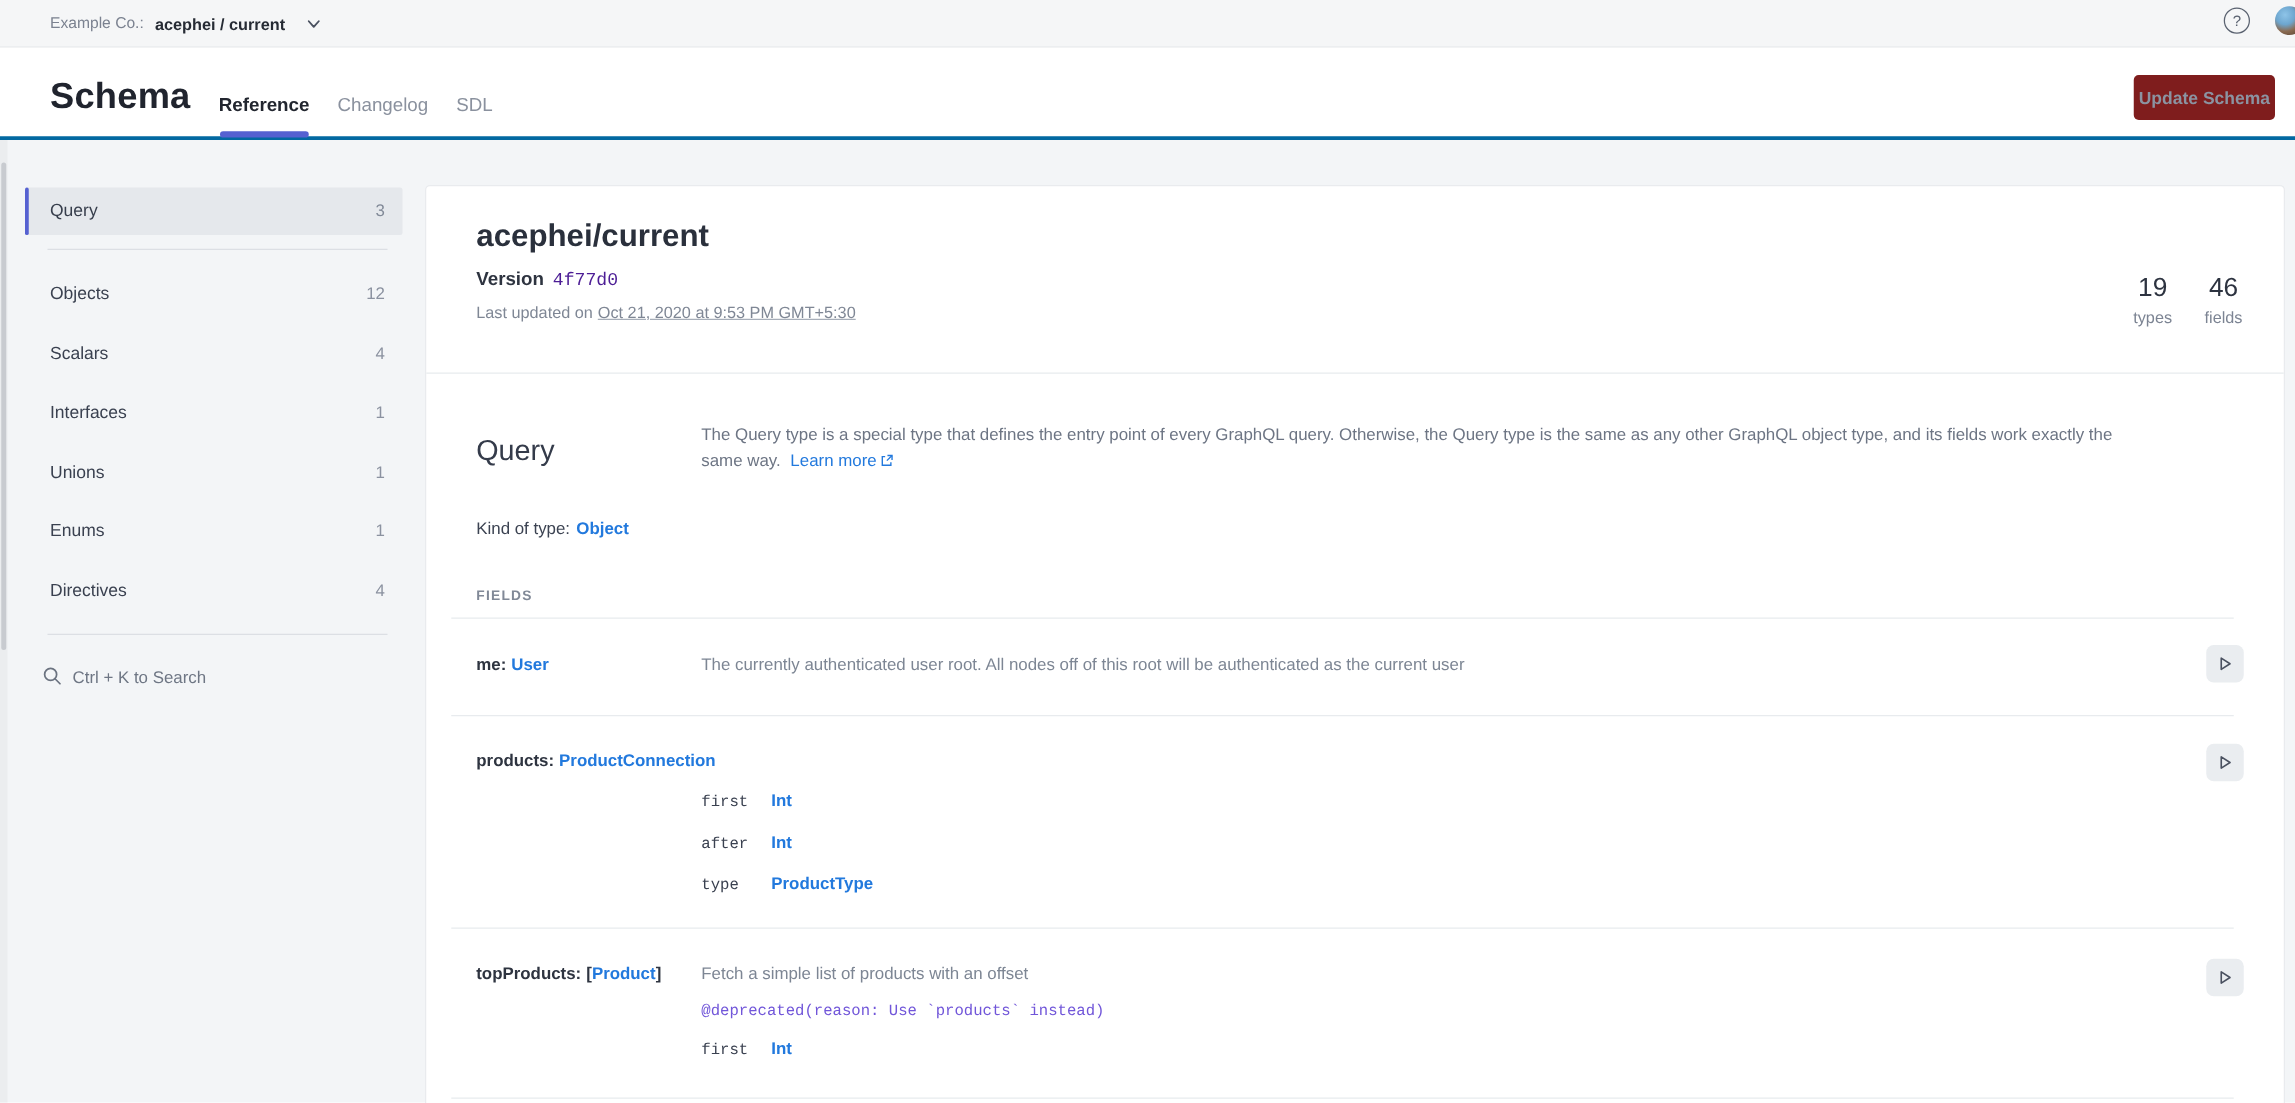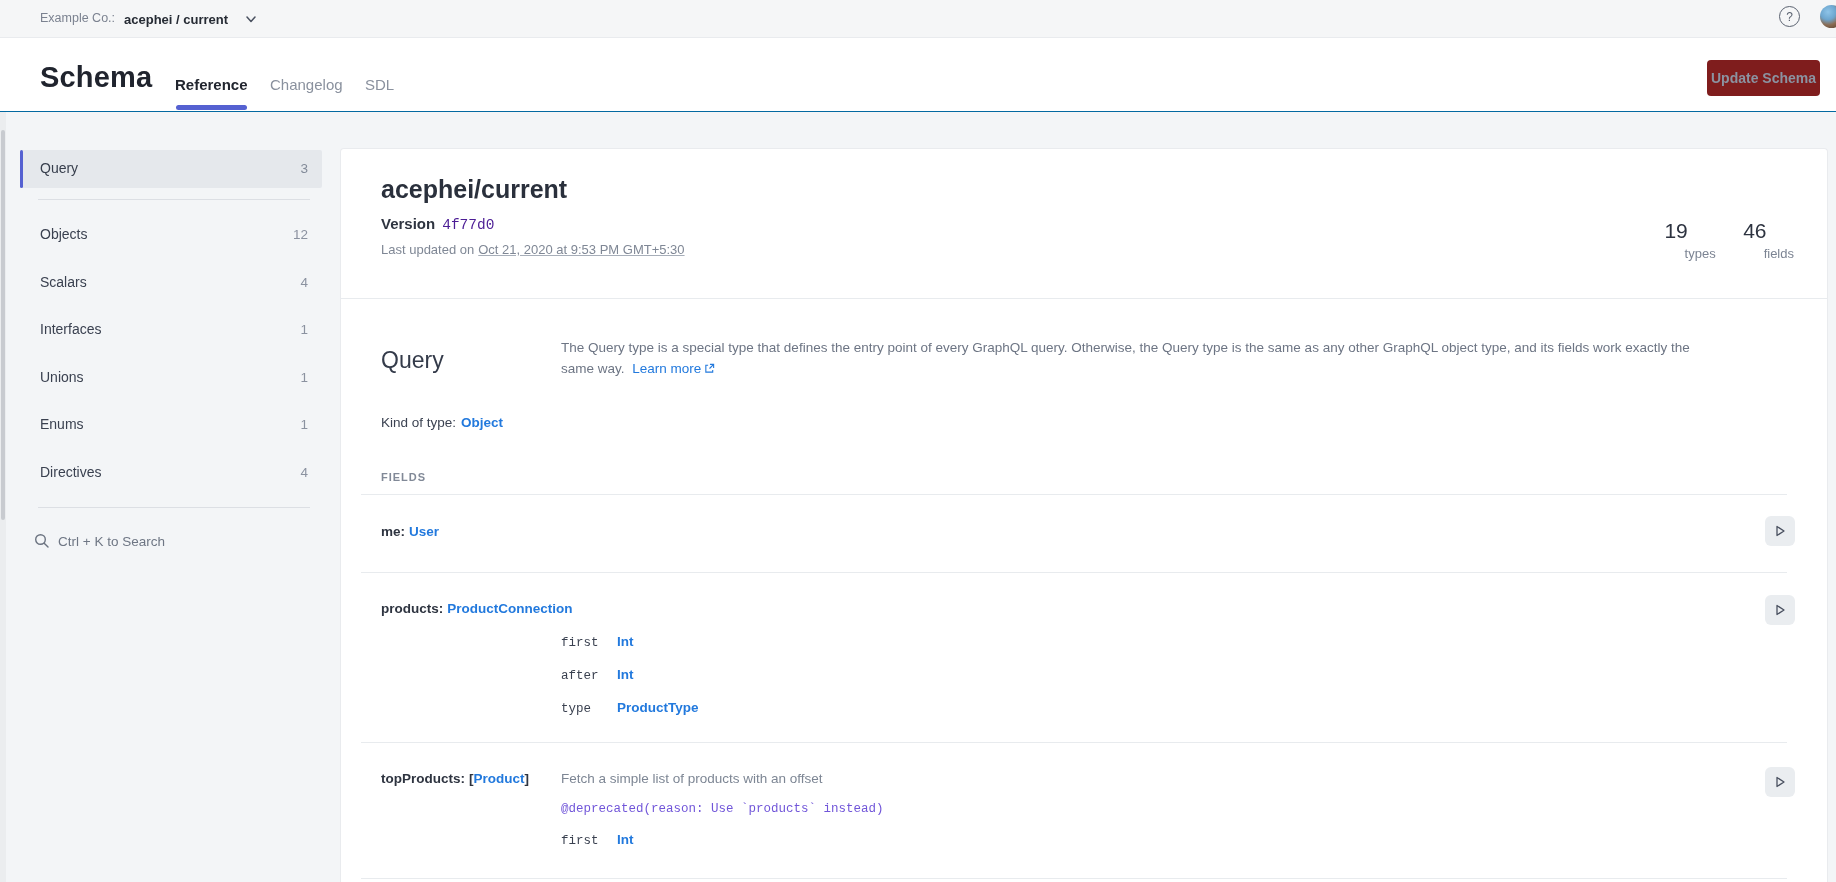--- a/index.html
+++ b/index.html
@@ -14,21 +14,21 @@
     align-items:center; gap:18px; background:transparent; border:none; cursor:pointer; }
   .graph-selector .gname { font-size:13px; font-weight:700; color:#262b34; }
   .help-btn { position:absolute; left:1779px; top:6px; width:21px; height:21px;
     border:1.4px solid #5a6270; border-radius:50%; background:transparent;
     font-size:12px; color:#5a6270; display:flex; align-items:center; justify-content:center; cursor:pointer; }
   .avatar { position:absolute; left:1820px; top:5px; width:23px; height:23px; border-radius:50%;
     background:radial-gradient(circle at 35% 30%, #8ec4e8 0%, #6da6cf 35%, #8a6b52 60%, #4a3528 100%); }
 
   
   .pagehead { position:absolute; left:0; top:39px; width:1836px; height:73px;
-    background:#fff; border-bottom:1px solid #0369a1; }
+    background:#fff; border-bottom:3px solid #0369a1; }
   .page-title { position:absolute; left:40px; top:22px; font-size:29px; font-weight:700;
     color:#20242e; letter-spacing:.2px; }
   .tab { position:absolute; top:37px; font-size:15px; color:#8a919e; background:none;
     border:none; cursor:pointer; }
   .tab.active { color:#22262f; font-weight:700; }
   .tab-reference { left:175px; } .tab-changelog { left:270px; } .tab-sdl { left:365px; }
   .tab-underline { position:absolute; left:176px; top:66px; width:71px; height:5px;
     border-radius:3px; background:#5561d1; }
   .update-btn { position:absolute; left:1707px; top:21px; width:113px; height:36px;
     background:#7f1d1d; color:#8b93a1; border:none; border-radius:4px;
@@ -58,24 +58,24 @@
   
   .card { position:absolute; left:340px; top:148px; width:1488px; height:745px;
     background:#fff; border:1px solid #e9ebee; border-bottom:none; border-radius:4px 4px 0 0; }
   .card-title { position:absolute; left:40px; top:26px; font-size:25px; font-weight:600; color:#2a303c; }
   .version-line { position:absolute; left:40px; top:66px; font-size:15px; }
   .version-line .vlabel { font-weight:700; color:#2e3440; margin-right:7px; }
   .version-line .vhash { font-family:"Liberation Mono","DejaVu Sans Mono",monospace;
     font-size:14.5px; color:#4c1d95;text-align:center; }
   .updated-line { position:absolute; left:40px; top:93px; font-size:13px; color:#7f8795; }
   .updated-line .date { text-decoration:underline; text-decoration-color:#a7aeb9; margin-left:4px; }
-  .stats { position:absolute; right:33px; top:70px; display:flex; }
+  .stats { position:absolute; right:33px; top:70px; display:flex; gap:26px; }
   .stat { display:flex; flex-direction:column; align-items:center; }
   .stat .num { font-size:21px; color:#2d3340; }
-  .stat .slabel { font-size:13px; color:#7c8493; margin-top:3px;margin-left:48px; }
+  .stat .slabel { font-size:13px; color:#7c8493; margin-top:3px; }
   .card-div-full { position:absolute; left:0; top:149px; width:100%; height:1px; background:#e8ebee; }
 
   .type-name { position:absolute; left:40px; top:198px; font-size:23px; font-weight:400; color:#343b4a; }
   .type-desc { position:absolute; left:220px; top:188px; width:1150px;
     font-size:13.5px; line-height:21px; color:#6d7584; }
   .link { color:#2279dd; text-decoration:none; cursor:pointer; }
   .link.b { font-weight:600; }
   .ext-icon { display:inline-block; vertical-align:-1px; margin-left:3px; }
   .kind-line { position:absolute; left:40px; top:266px; font-size:13.5px; color:#3c4352; }
   .kind-line .kv { margin-left:5px; }
@@ -207,20 +207,21 @@
   <div class="kind-line">
     <span>Kind of type:</span><a class="link b kv">Object</a>
   </div>
 
   <div class="fields-label">FIELDS</div>
   <div class="fdiv" style="top:345px"></div>
 
   <div class="fname" style="top:375px">
     <span>me:</span><a class="link b">User</a>
   </div>
+  <div class="fdesc" style="top:375px">The currently authenticated user root. All nodes off of this root will be authenticated as the current user</div>
   <button class="play-btn" style="top:367px">
     <svg width="14" height="14" viewBox="0 0 14 14">
       <path d="M4 2.5 L11 7 L4 11.5 Z" fill="none" stroke="#4a5160" stroke-width="1.3" stroke-linejoin="round"></path>
     </svg>
   </button>
   <div class="fdiv" style="top:423px"></div>
 
   <div class="fname" style="top:452px">
     <span>products:</span><a class="link b">ProductConnection</a>
   </div>

